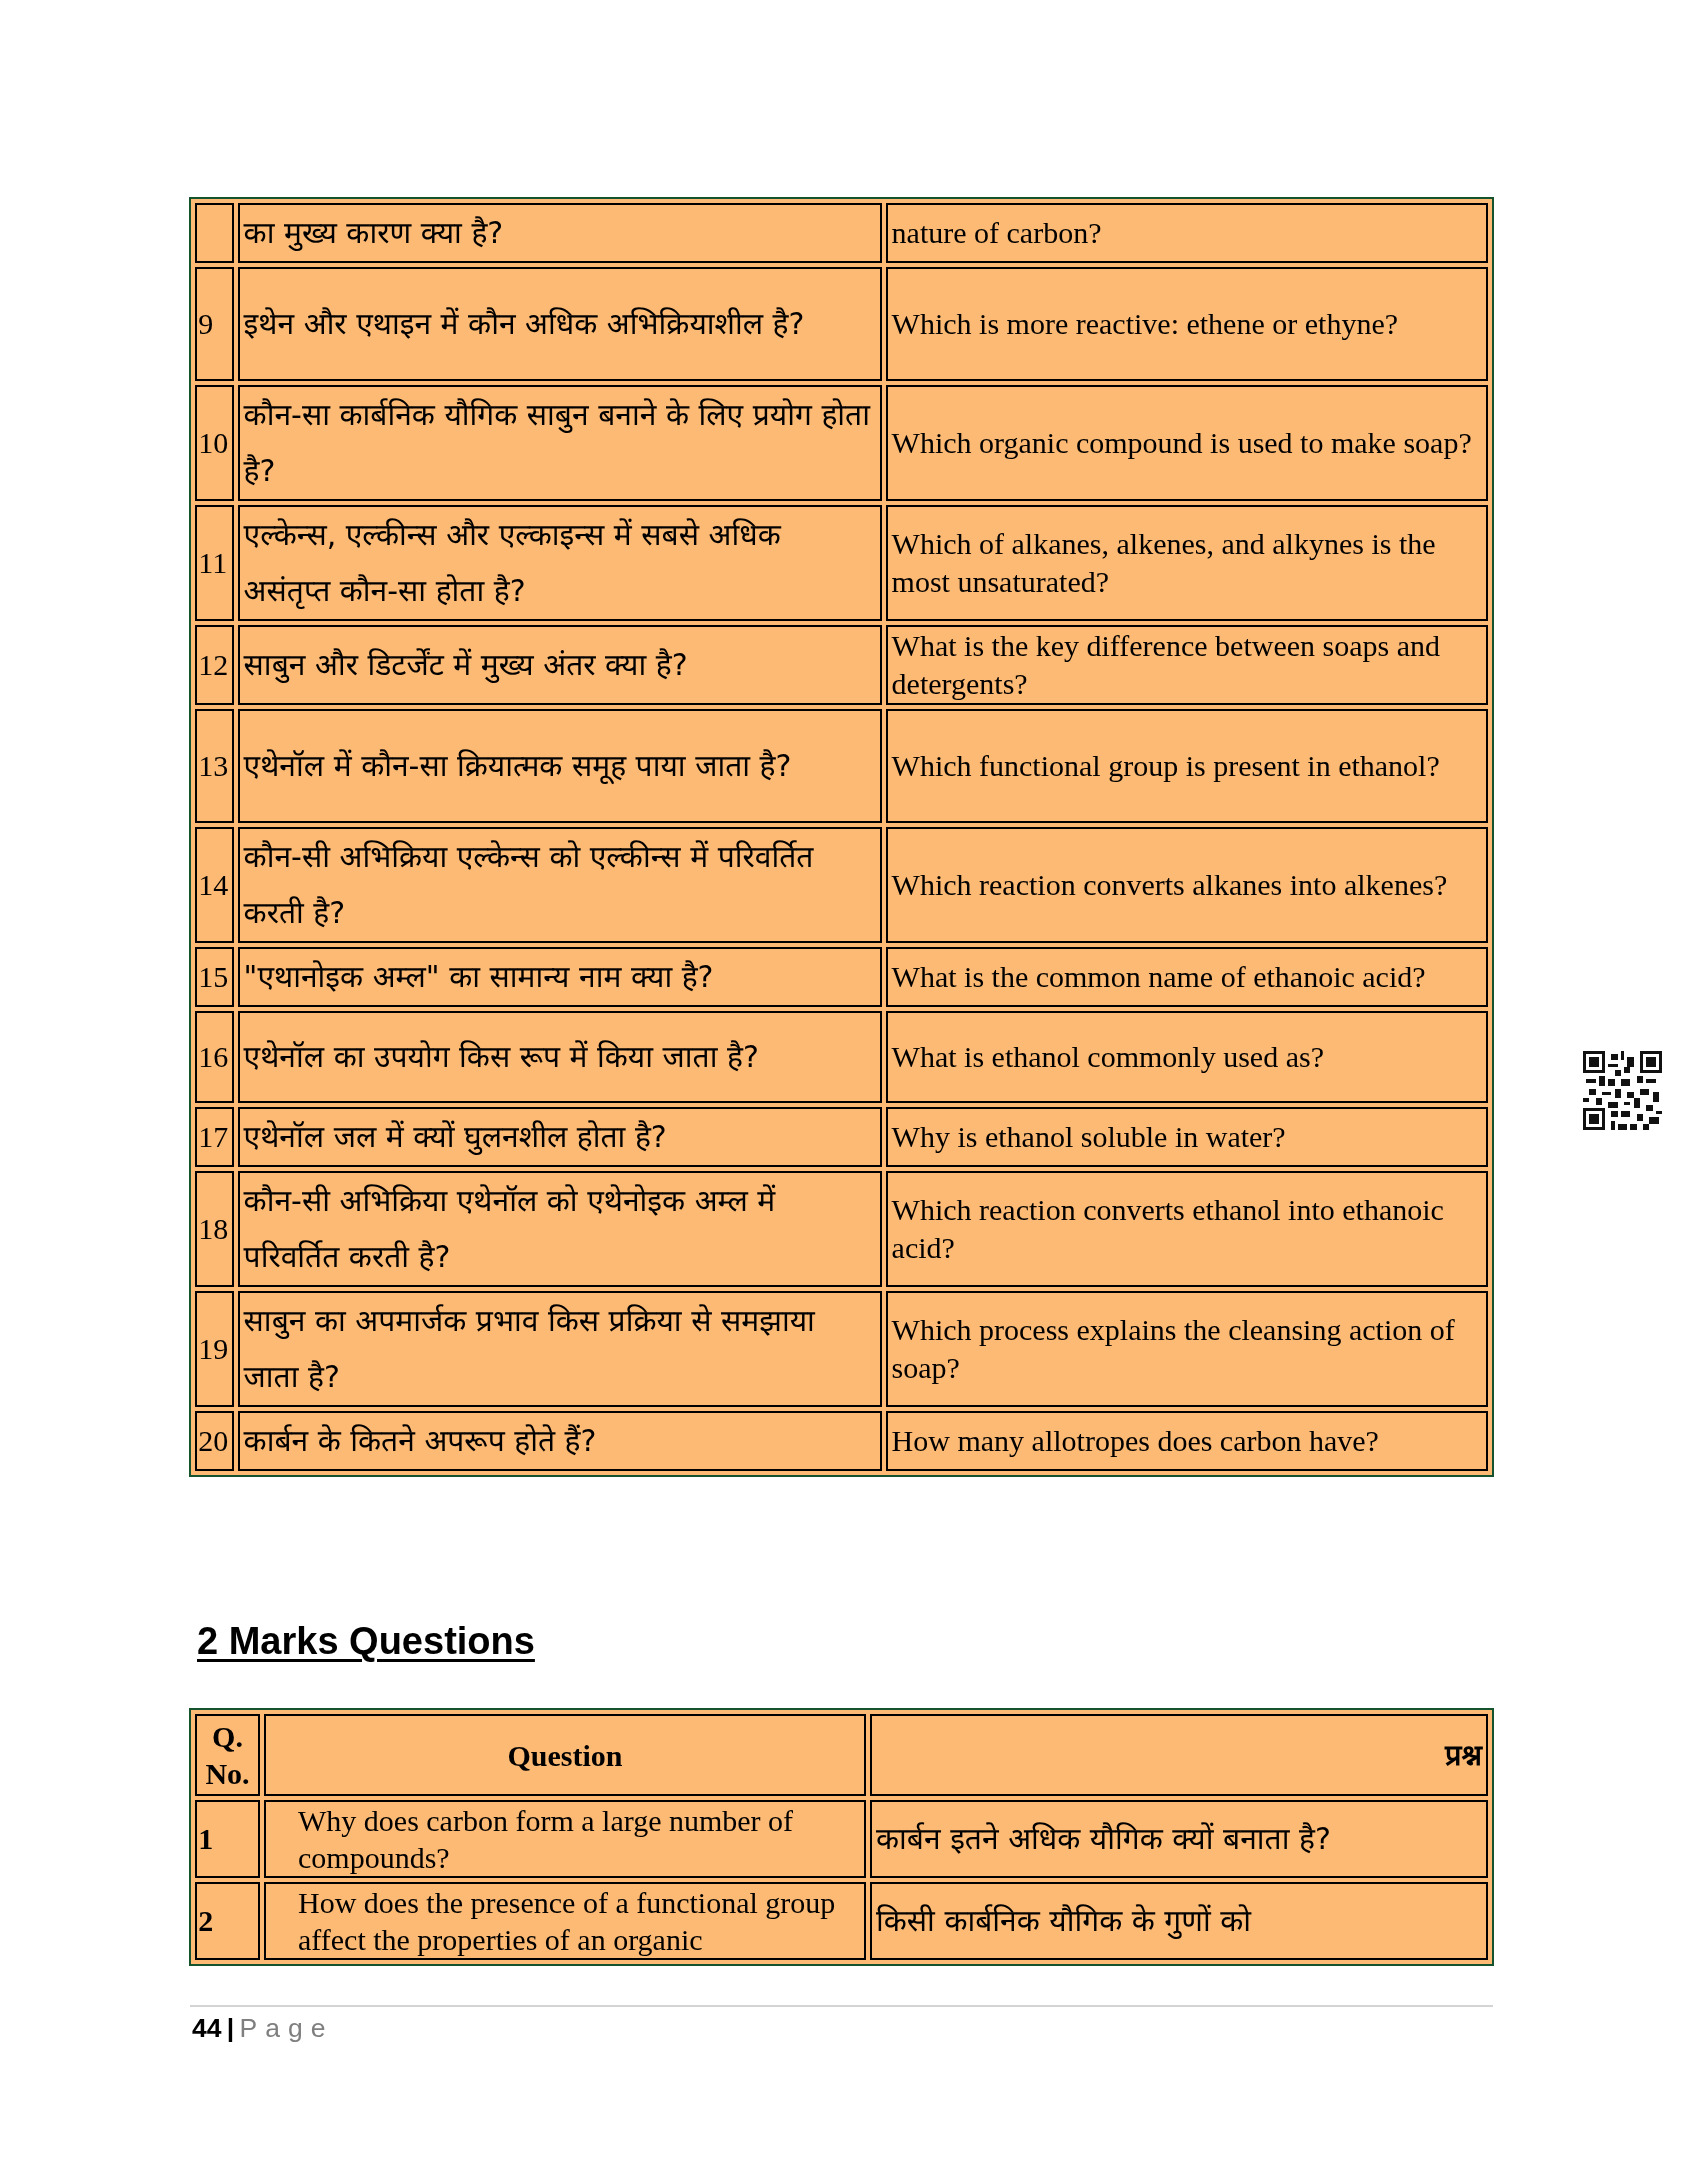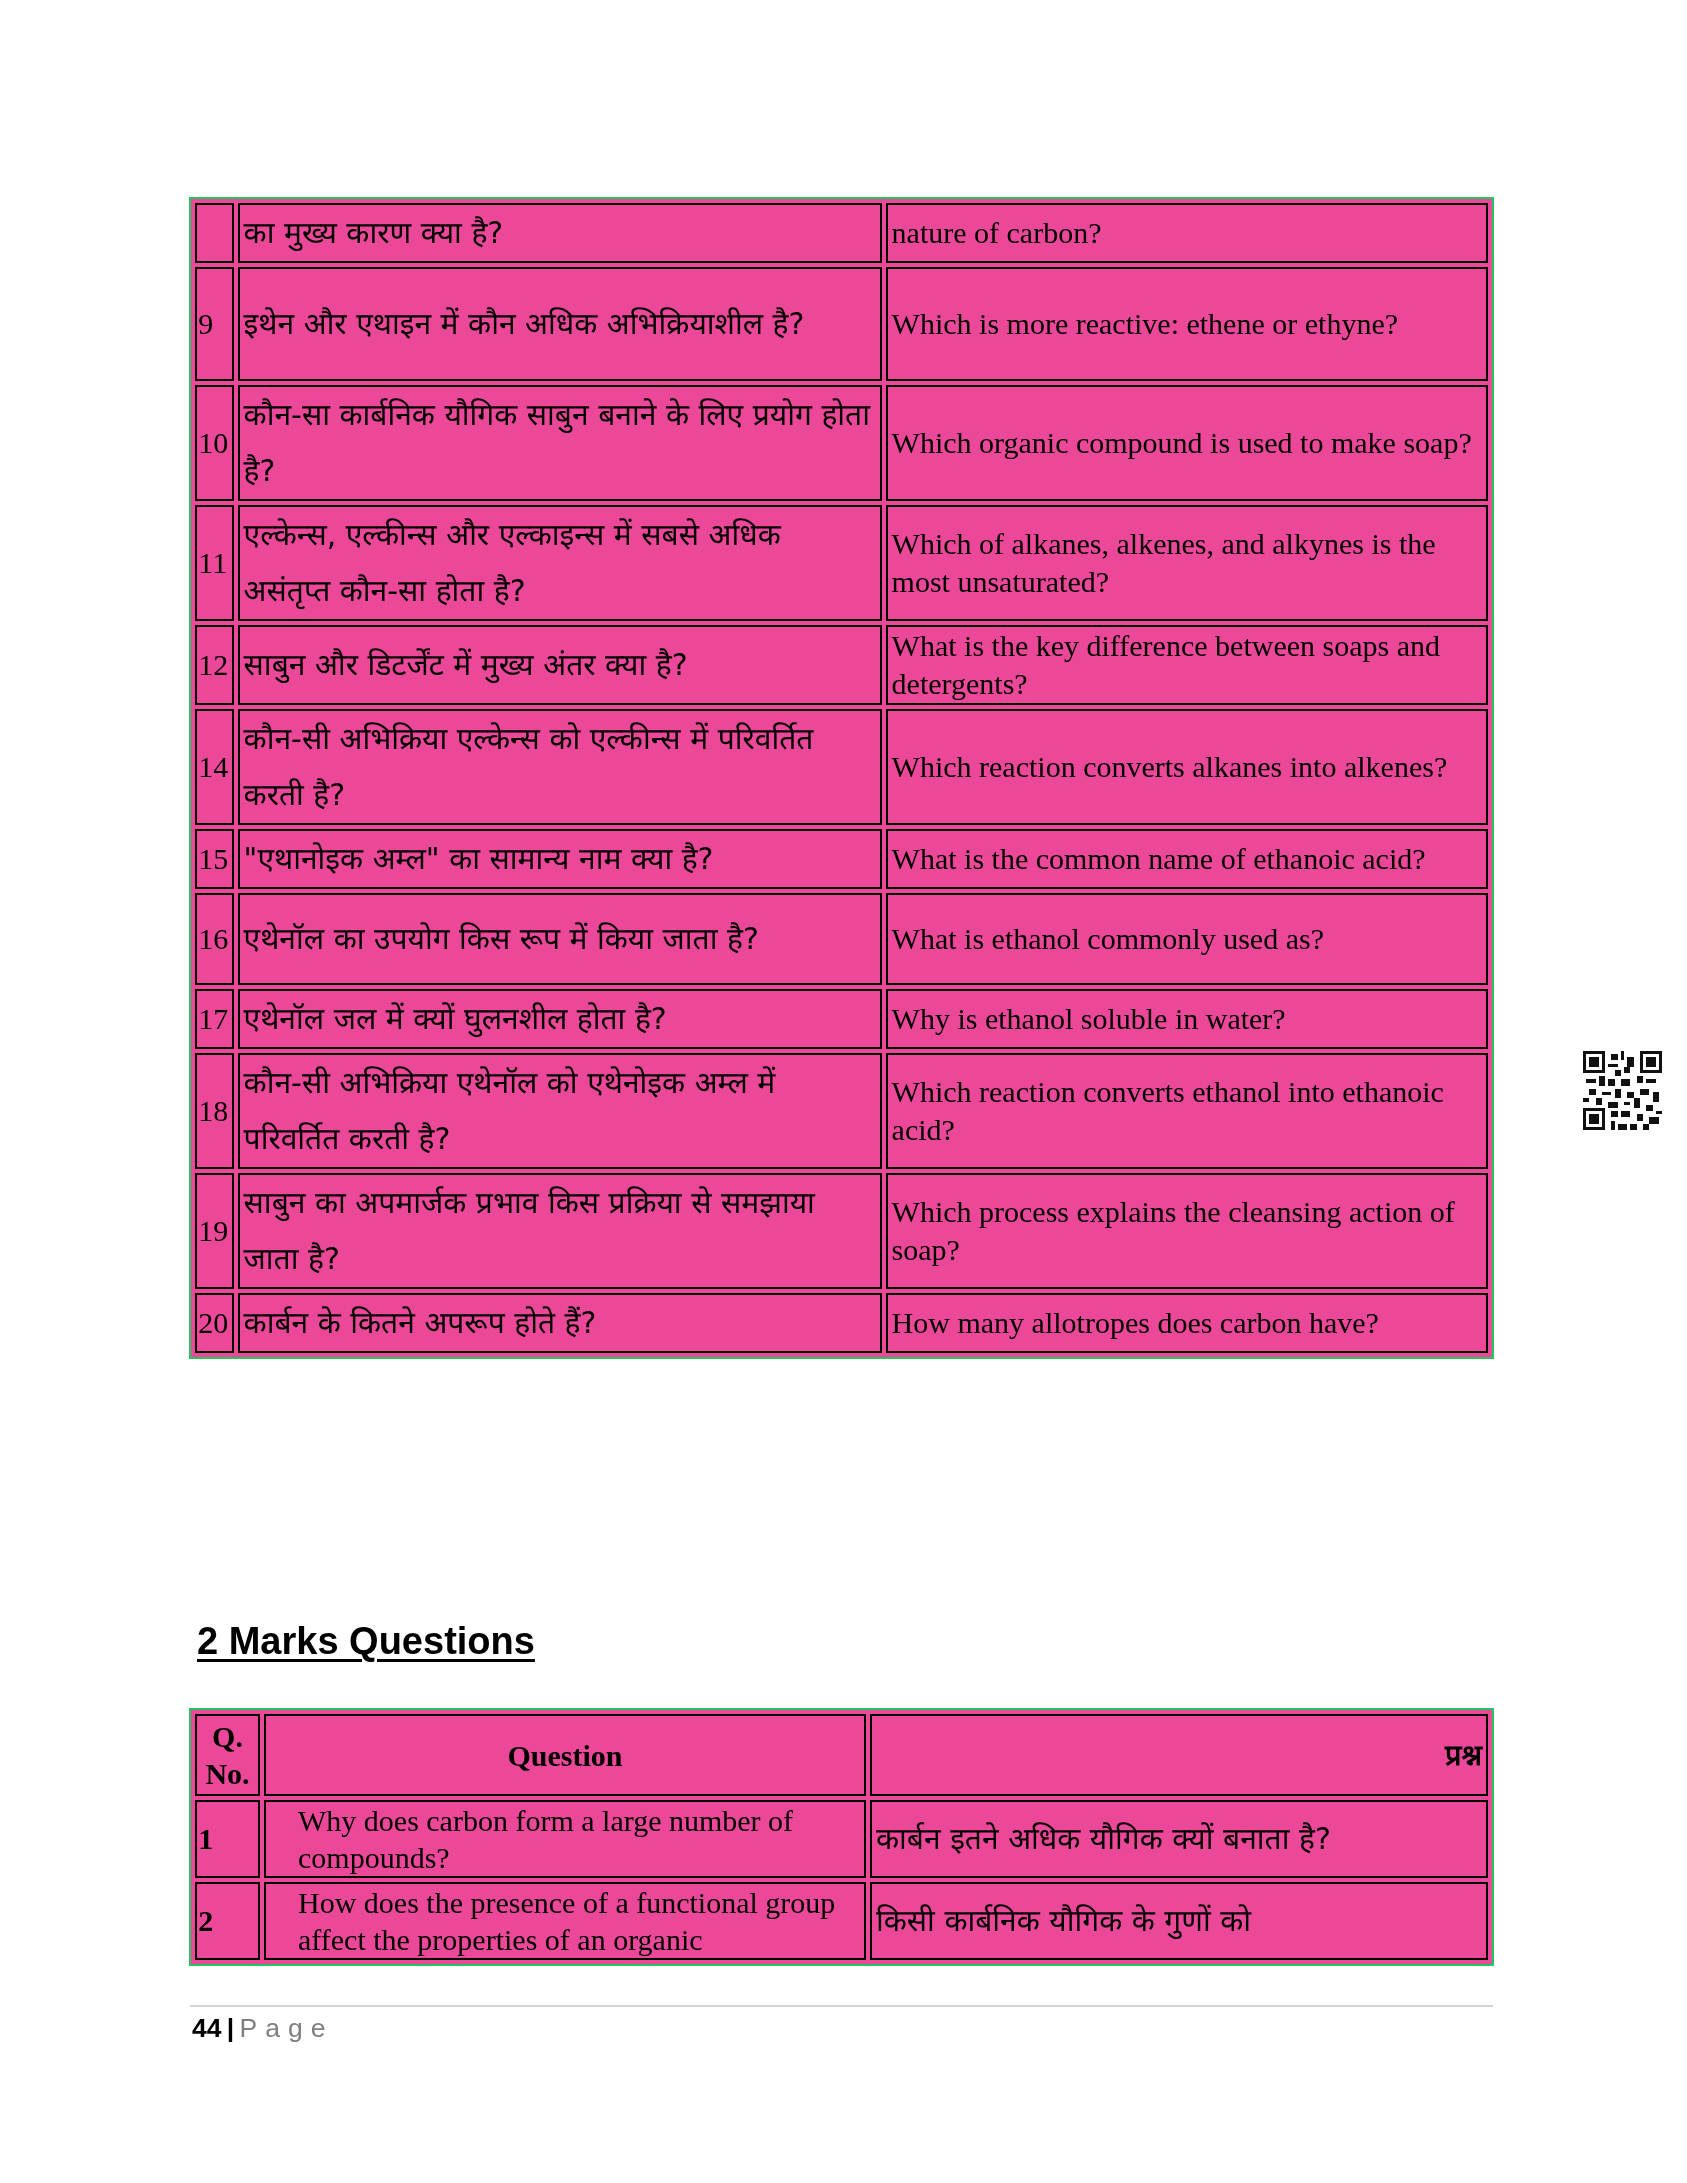--- a/index.html
+++ b/index.html
@@ -1,18 +1,18 @@
 <!DOCTYPE html>
 <html style="font-size:10.6px"><head>
   <meta charset="utf-8">
   <style>
     html, body { margin: 0; padding: 0; background: #ffffff; }
     body { width: 1687px; height: 2183px; position: relative; overflow: hidden; font-family: "Liberation Serif", serif; color: #000; }
 
-    .tbl { position: absolute; border: 2px solid #22c55e; border-collapse: separate; border-spacing: 4px; background: #ec4899; }
+    .tbl { position: absolute; border: 2px solid #14532d; border-collapse: separate; border-spacing: 4px; background: #fdba74; }
     .tbl td, .tbl th { border: 2.6px solid #000; padding: 0 4px; vertical-align: middle; }
     .tbl td.num { border-width: 2px; font-size: 30px; text-align: left; padding: 0 1.3px; }
 
     #t1 { left: 189px; top: 197px; width: 1305px; }
     #t1 td.num { width: 32px; }
     #t1 td.hi { width: 632px; font-family: "DejaVu Sans", sans-serif; font-size: 30px; line-height: 56px; }
     #t1 td.en { font-size: 30px; line-height: 38px; }
 
     h2.sec { position: absolute; left: 197px; top: 1620px; margin: 0; font-family: "Liberation Sans", sans-serif; font-weight: bold; font-size: 38px; text-decoration: underline; text-decoration-thickness: 3.3px; text-underline-offset: 5.3px; }
 
@@ -54,20 +54,25 @@
     </tr>
     <tr style="height:114px">
       <td class="num">11</td>
       <td class="hi">एल्केन्स, एल्कीन्स और एल्काइन्स में सबसे अधिक असंतृप्त कौन-सा होता है?</td>
       <td class="en">Which of alkanes, alkenes, and alkynes is the most unsaturated?</td>
     </tr>
     <tr style="height:78px">
       <td class="num">12</td>
       <td class="hi">साबुन और डिटर्जेंट में मुख्य अंतर क्या है?</td>
       <td class="en">What is the key difference between soaps and detergents?</td>
+    </tr>
+    <tr style="height:114px">
+      <td class="num">13</td>
+      <td class="hi">एथेनॉल में कौन-सा क्रियात्मक समूह पाया जाता है?</td>
+      <td class="en">Which functional group is present in ethanol?</td>
     </tr>
     <tr style="height:114px">
       <td class="num">14</td>
       <td class="hi">कौन-सी अभिक्रिया एल्केन्स को एल्कीन्स में परिवर्तित करती है?</td>
       <td class="en">Which reaction converts alkanes into alkenes?</td>
     </tr>
     <tr style="height:58px">
       <td class="num">15</td>
       <td class="hi">"एथानोइक अम्ल" का सामान्य नाम क्या है?</td>
       <td class="en">What is the common name of ethanoic acid?</td>

